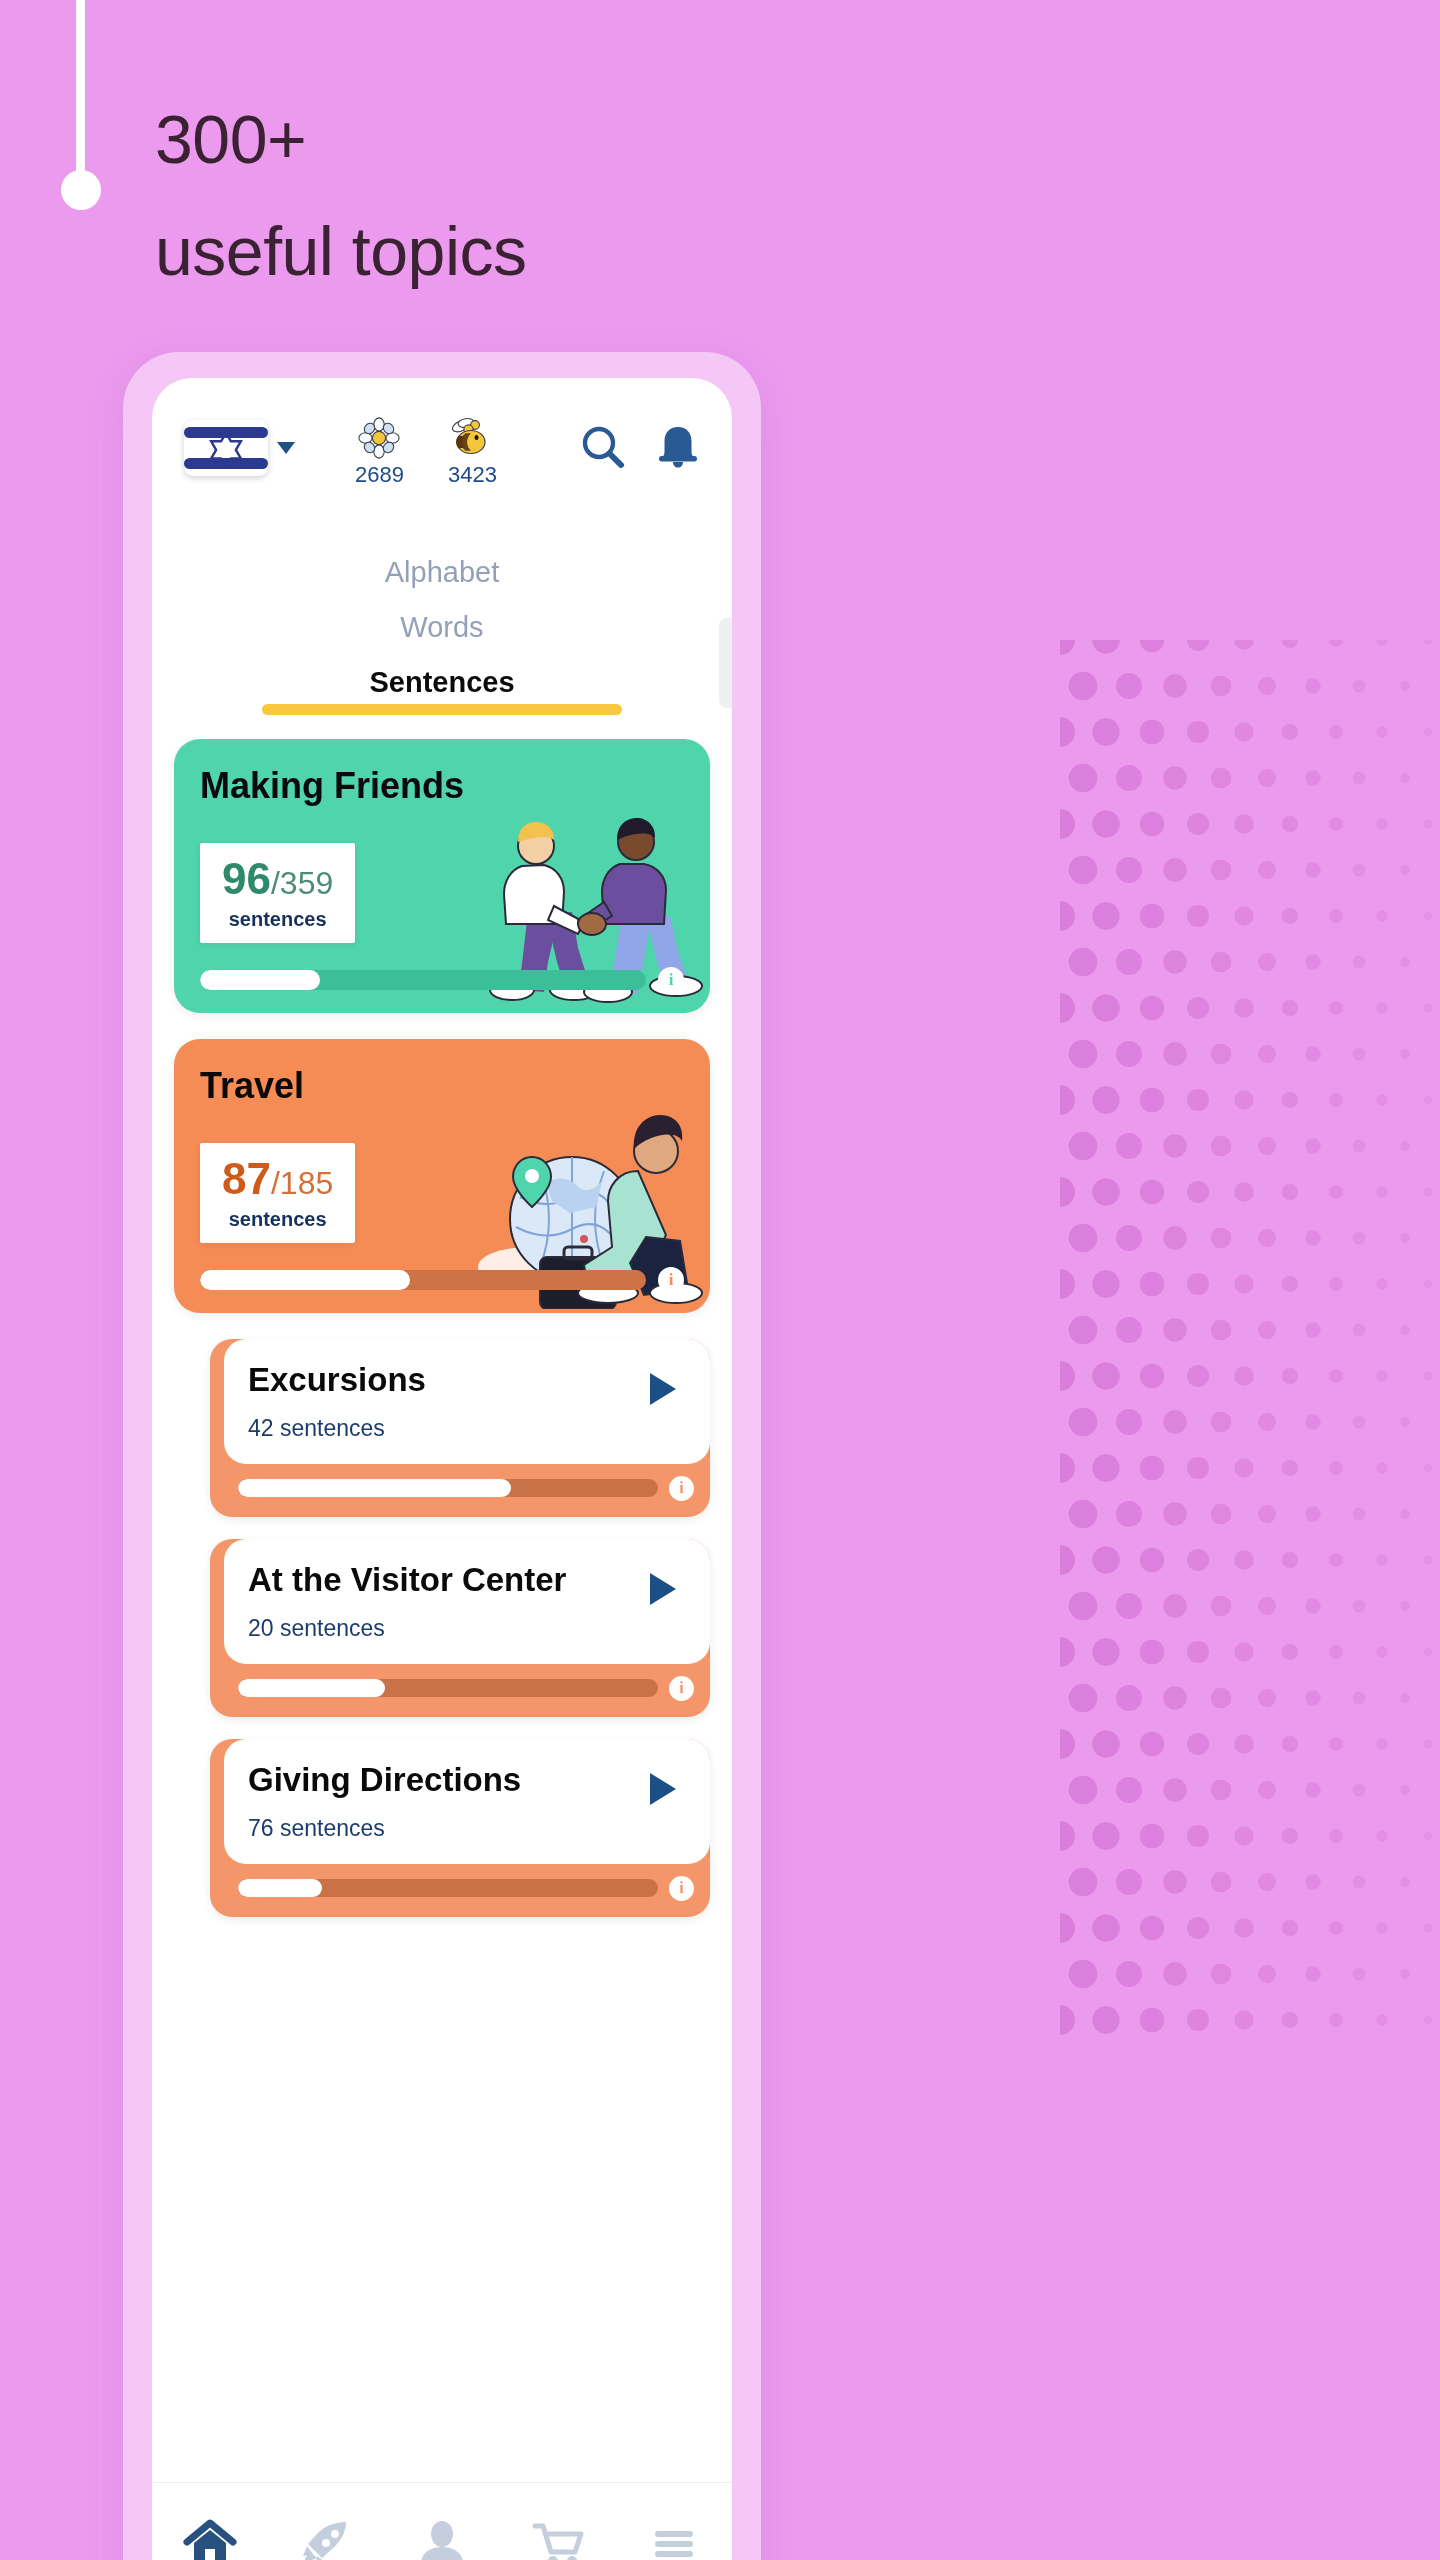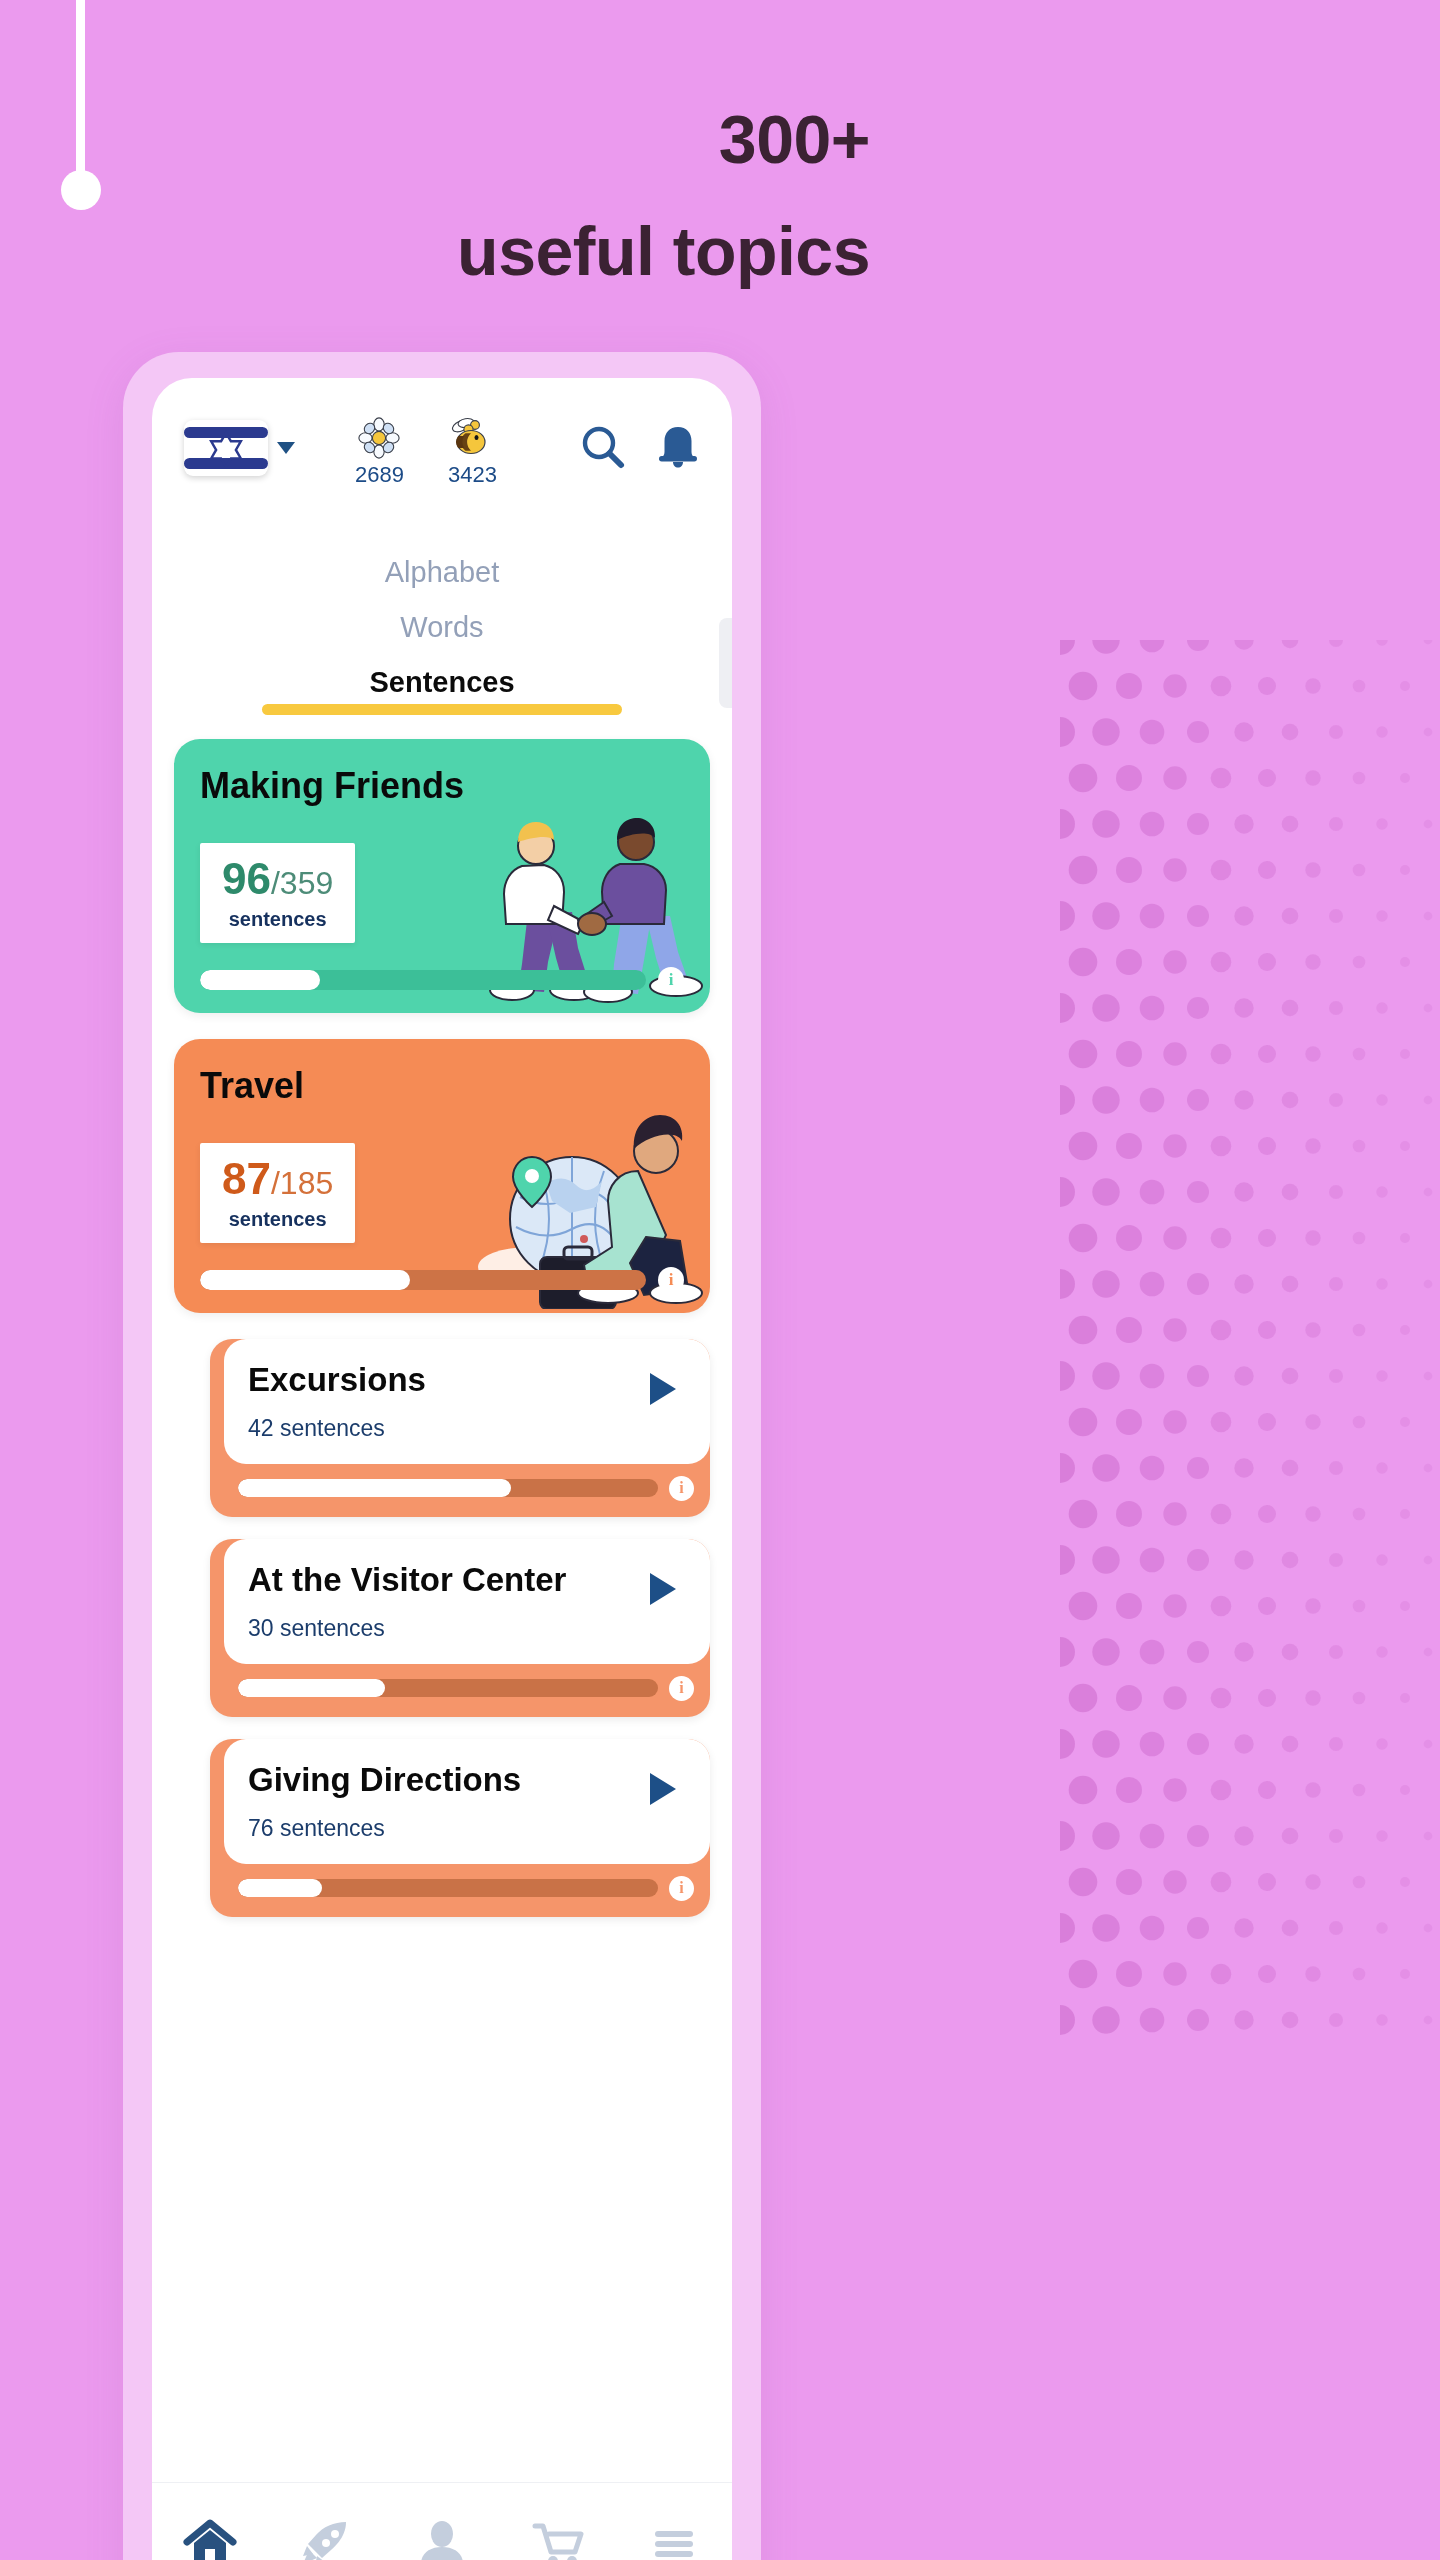--- a/index.html
+++ b/index.html
@@ -23,25 +23,24 @@
     position:absolute; left:76px; top:-10px; width:9px; height:190px;
     background:#ffffff; border-radius:5px;
   }
   .pin-dot {
     position:absolute; left:61px; top:170px; width:40px; height:40px;
     border-radius:50%; background:#ffffff;
   }
 
   
   .headline {
-    position:absolute; left:170px; top:96px; width:700px;
+    position:absolute; left:155px; top:96px; width:700px;
     color:#3b2233;
-    font-weight:700;
+    font-weight:400;
     letter-spacing:-0.5px;
-    text-align:right;
   }
   .headline .l1 { font-size:68px; line-height:86px; }
   .headline .l2 { font-size:68px; line-height:86px; margin-top:26px; }
 
   
   .phone-shell {
     position:absolute; left:123px; top:352px;
     width:638px; height:2250px;
     background:rgba(255,255,255,0.45);
     border-radius:56px 56px 0 0;
@@ -621,21 +620,21 @@
           <div class="fill" style="width: 65%;"></div>
         </div>
         <div class="sub-info">i</div>
       </div>
     </div>
 
     <div class="sub-item">
       <div class="sub-inner">
         <div class="txt">
           <div class="name">At the Visitor Center</div>
-          <div class="count">30 sentences</div>
+          <div class="count">20 sentences</div>
         </div>
         <svg class="play" width="34" height="36" viewBox="0 0 34 36">
           <path d="M4 2 L30 18 L4 34 Z" fill="#1d4f87"></path>
         </svg>
       </div>
       <div class="sub-bar-row">
         <div class="sub-bar">
           <div class="fill" style="width: 35%;"></div>
         </div>
         <div class="sub-info">i</div>

